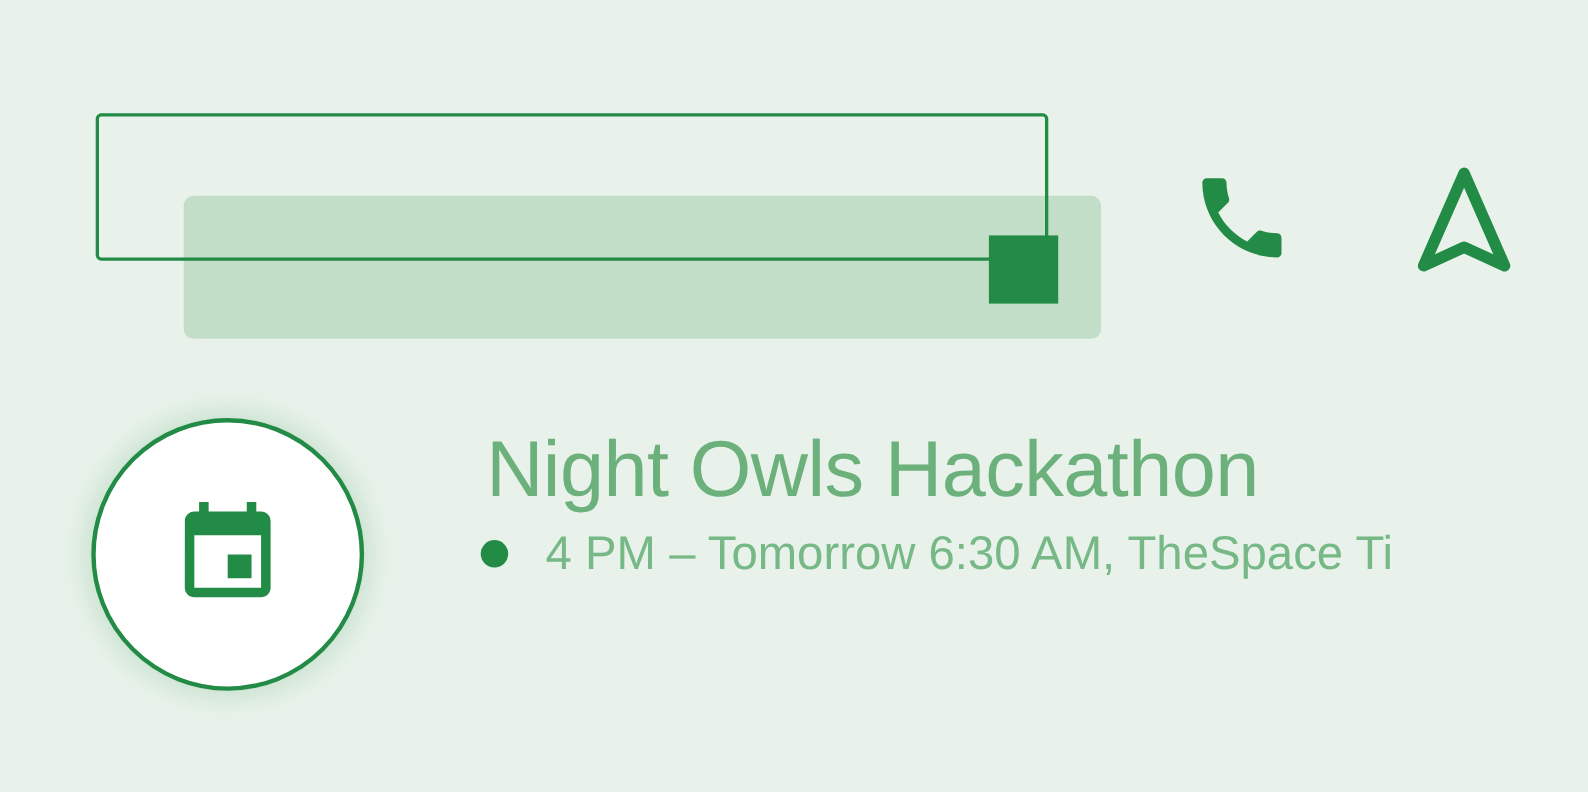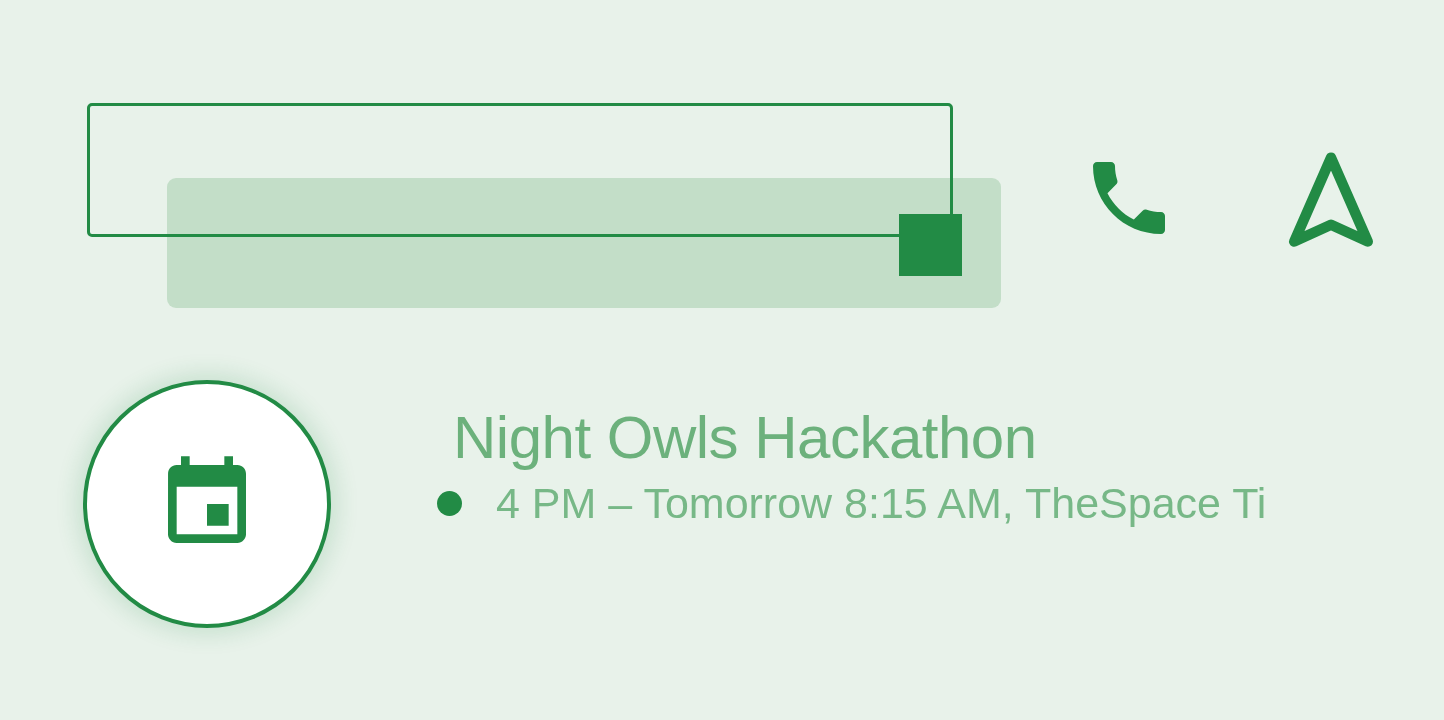--- a/index.html
+++ b/index.html
@@ -124,22 +124,22 @@
     left: 437px;
     top: 0;
     right: 0;
     height: 240px;
   }
 
   .event-title {
     position: absolute;
     left: 0;
     top: 8px;
-    margin: 16px;
-    font-size: 60px;
+    margin: 5px;
+    font-size: 72px;
     line-height: 84px;
     font-weight: 400;
     letter-spacing: -0.5px;
     color: #6cb17c;
     white-space: nowrap;
   }
 
   .event-subline {
     position: absolute;
     left: 0;
@@ -203,19 +203,19 @@
         </svg>
       </span>
     </div>
 
     <div class="text-block">
 
       <h1 class="event-title">Night Owls Hackathon</h1>
 
       <div class="event-subline">
         <span class="bullet-dot"></span>
-        <p class="event-subtitle">4 PM – Tomorrow 8:15 AM, TheSpace Ti</p>
+        <p class="event-subtitle">4 PM – Tomorrow 6:30 AM, TheSpace Ti</p>
       </div>
 
     </div>
   </div>
 
 </div>
 
 </body></html>

